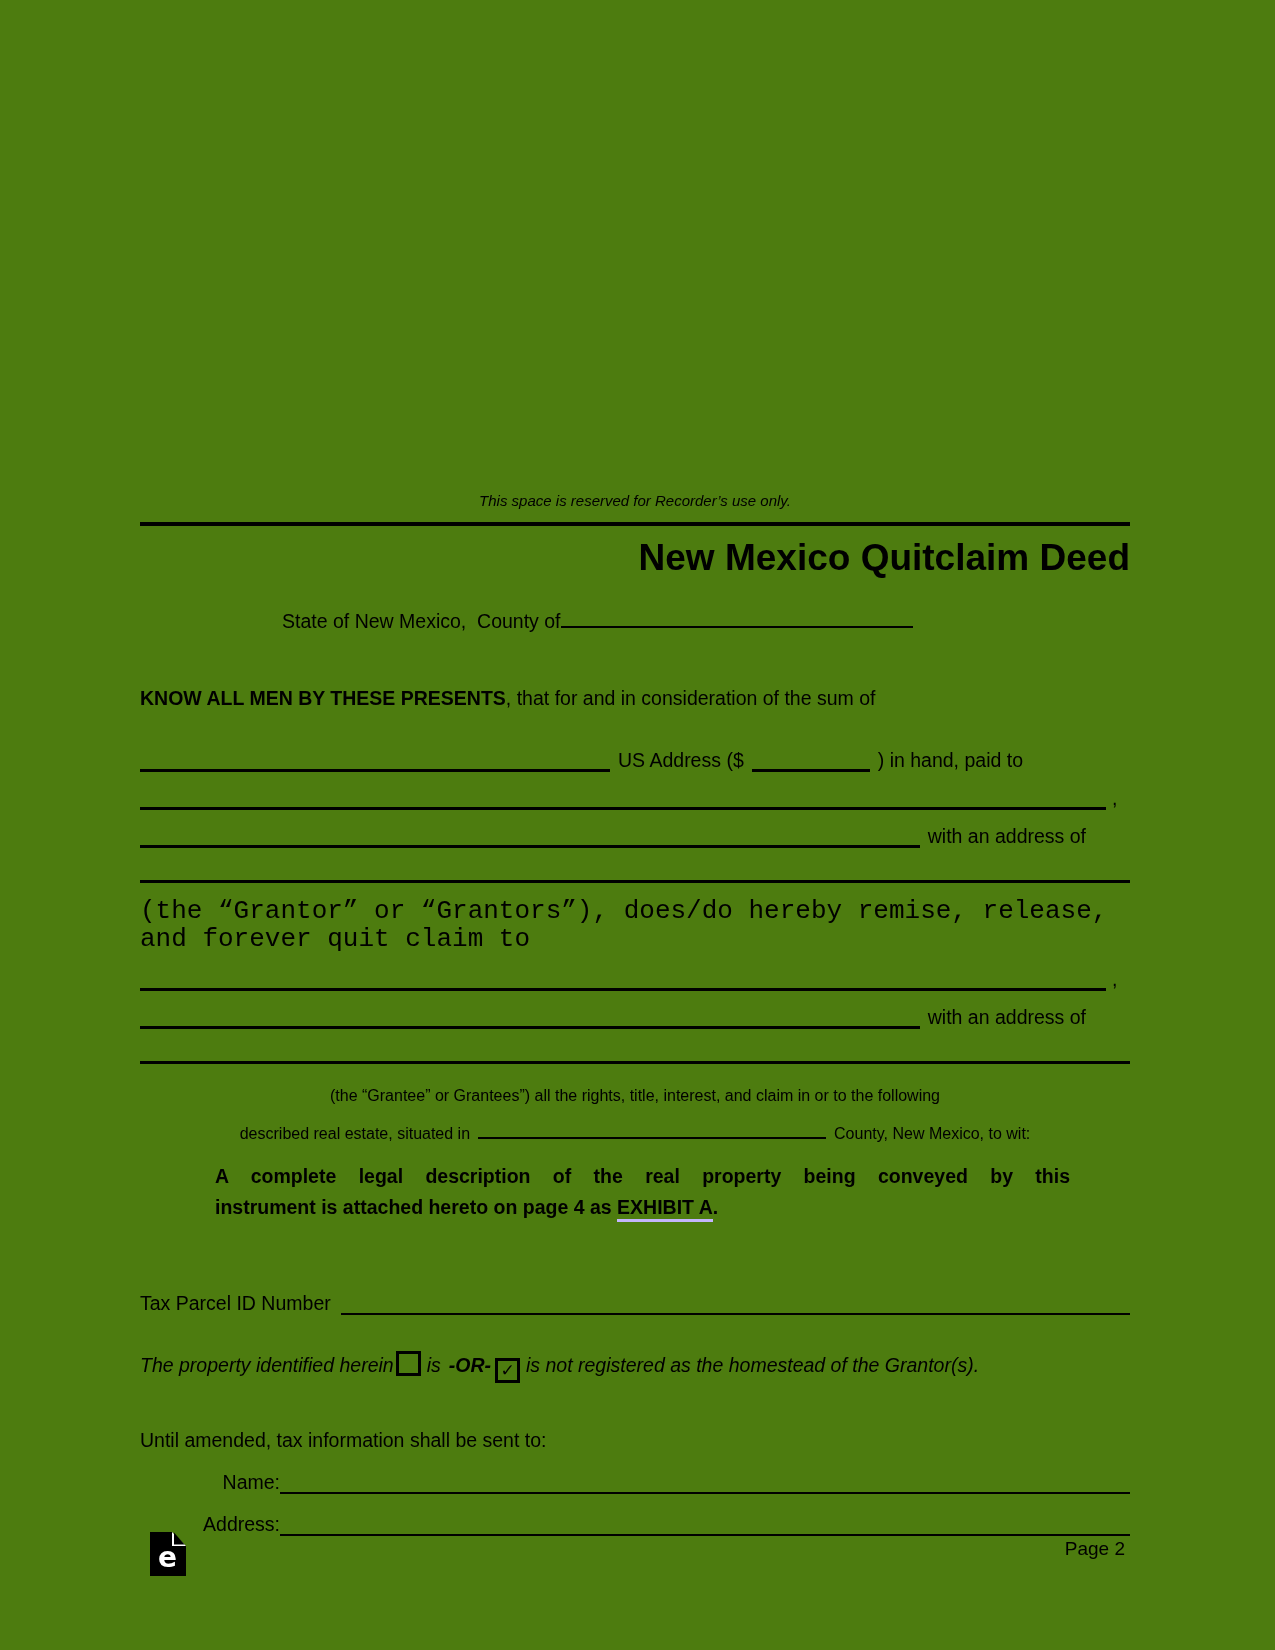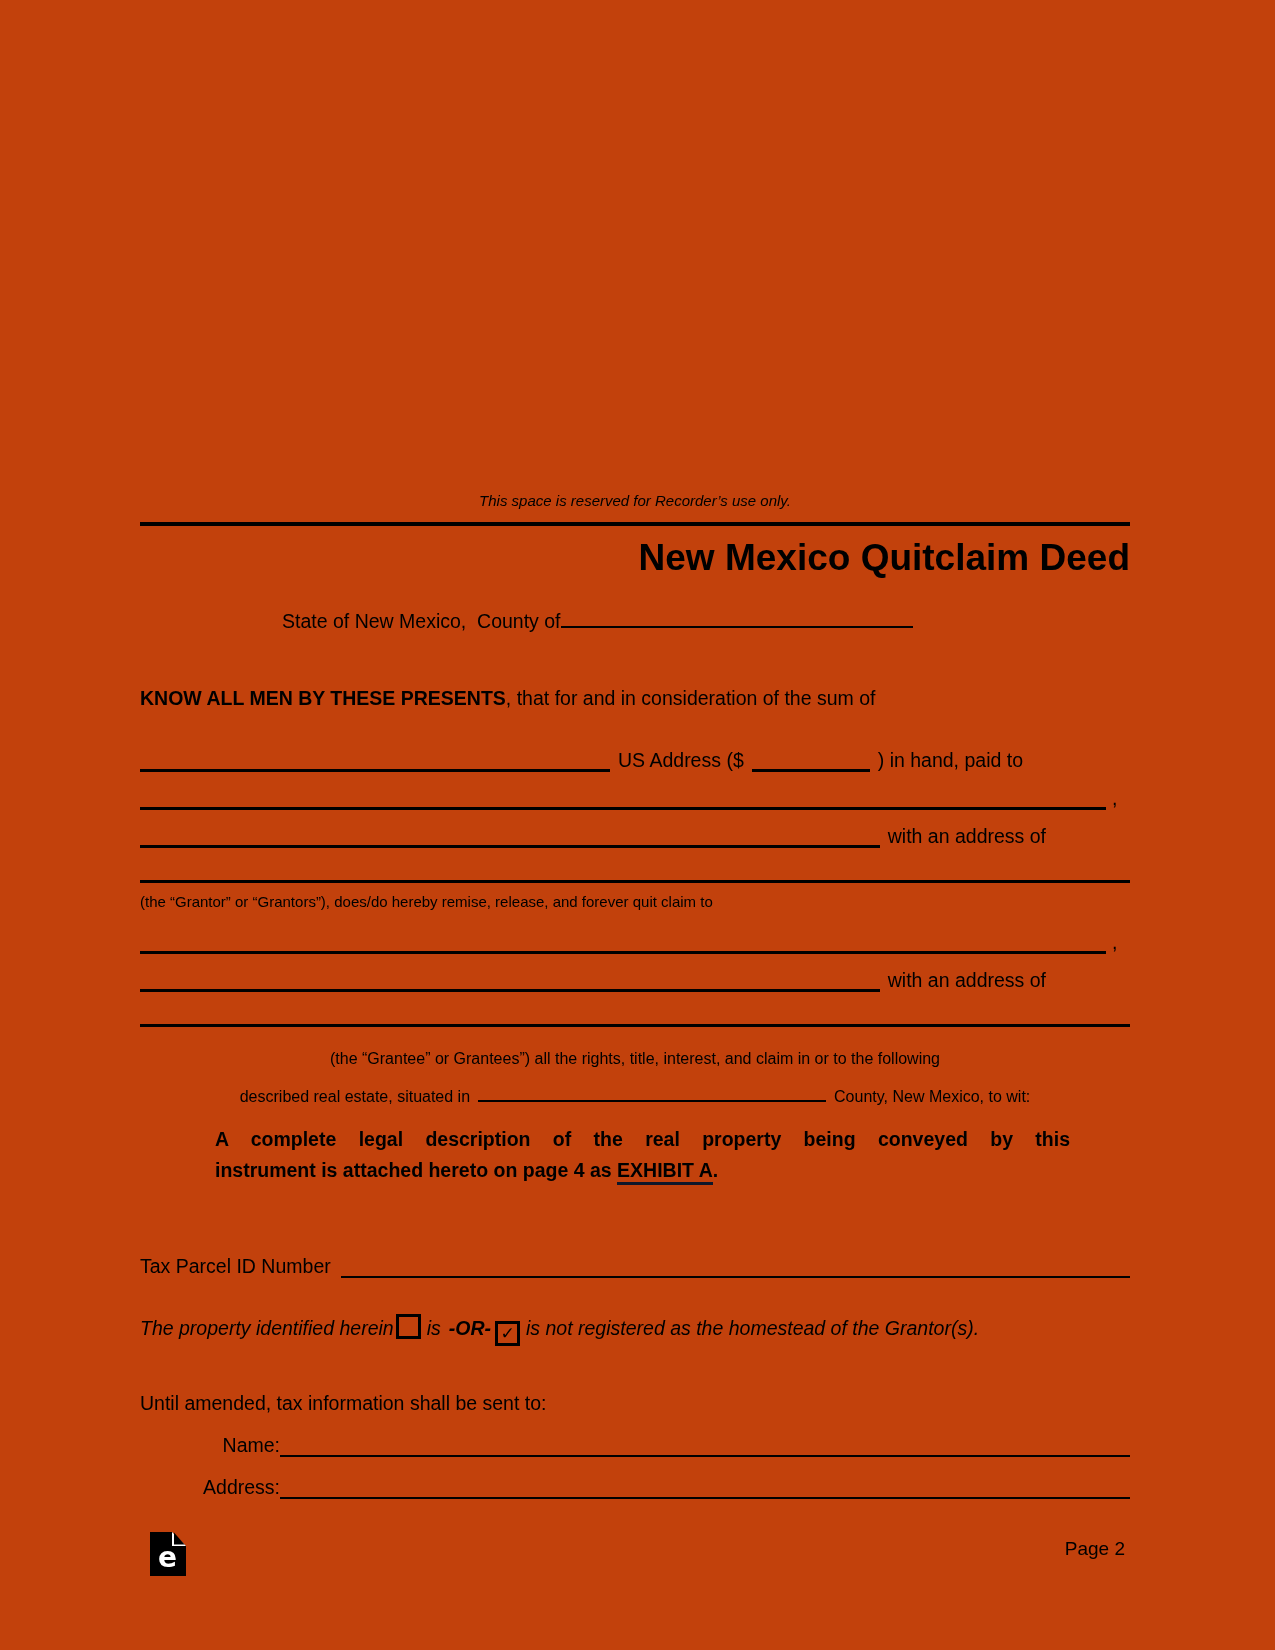--- a/index.html
+++ b/index.html
@@ -1,19 +1,19 @@
 <!DOCTYPE html>
 <html><head>
 <meta charset="utf-8">
 <style>
   html,body{margin:0;padding:0;background:#888;}
   .page{
     position:relative;
     width:1275px;height:1650px;
-    background:#c2410c;
+    background:#4d7c0f;
     font-family:"Liberation Sans","DejaVu Sans",sans-serif;
     color:#000;
     overflow:hidden;
   }
   .content{margin:0 145px 0 140px;width:990px;}
 
   
   .recorder-row{
     margin-top:492px;
     padding-bottom:12px;
@@ -54,38 +54,38 @@
   .row.usd{height:50px;margin-top:10px;}
   .row.usd .blank.words{width:470px;}
   .row.usd .blank.amount{width:118px;margin-left:8px;}
   .row.usd .txt.usd-label{margin-left:8px;}
   .row.usd .txt.inhand{margin-left:8px;}
 
   .row.comma-row{height:38px;}
   .row.comma-row .blank{flex:1;}
   .row.comma-row .txt{margin-left:6px;width:18px;}
 
-  .row.addr-row{height:38px;margin-right:84px;}
+  .row.addr-row{height:38px;margin-right:44px;}
   .row.addr-row .blank{flex:1;}
   .row.addr-row .txt{margin-left:8px;}
 
   .row.full-row{height:32px;border-bottom:3px solid #000;}
 
-  .caption{font-size:15px;line-height:28px;margin-top:5px;}
+  .caption{font-size:26px;line-height:28px;margin-top:14px;font-family:Liberation Mono, monospace;}
 
   .grantee-block{margin-top:13px;font-size:16px;line-height:38px;text-align:center;}
   .grantee-block .inline-blank{width:348px;margin:0 8px;}
 
   .legal-bold{
     margin:8px 60px 0 75px;
     font-weight:bold;
     font-size:19.5px;line-height:31px;
   }
   .legal-line1{text-align:justify;text-align-last:justify;}
-  .exhibit{border-bottom:3px solid #0f172a;padding-bottom:1px;}
+  .exhibit{border-bottom:3px solid #c4b5fd;padding-bottom:1px;}
 
   .row.taxparcel{margin-top:52px;height:40px;}
   .row.taxparcel .blank{flex:1;margin-left:10px;border-bottom-width:2px;}
 
   .homestead-line{margin-top:36px;font-size:19.5px;line-height:27px;font-style:italic;}
   .checkbox{
     display:inline-block;
     width:19px;height:19px;
     border:3px solid #000;
     vertical-align:-4px;

